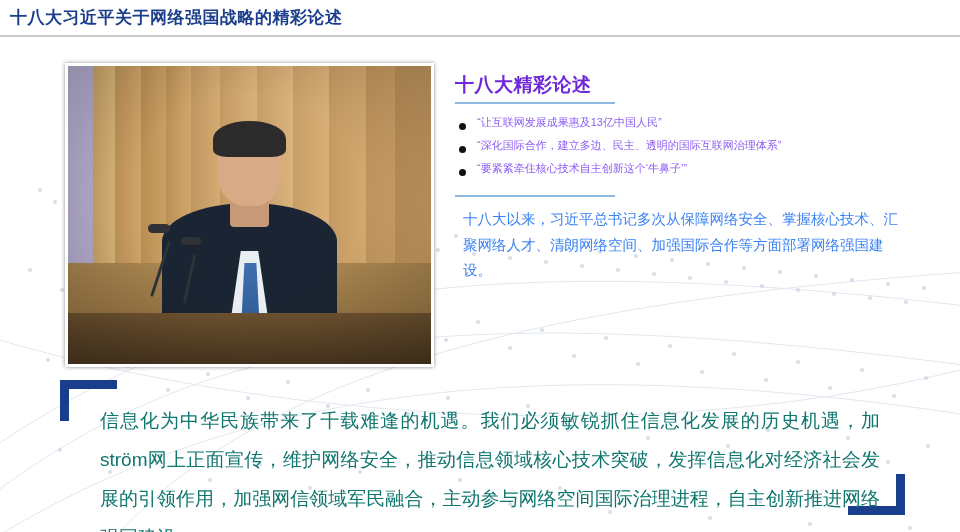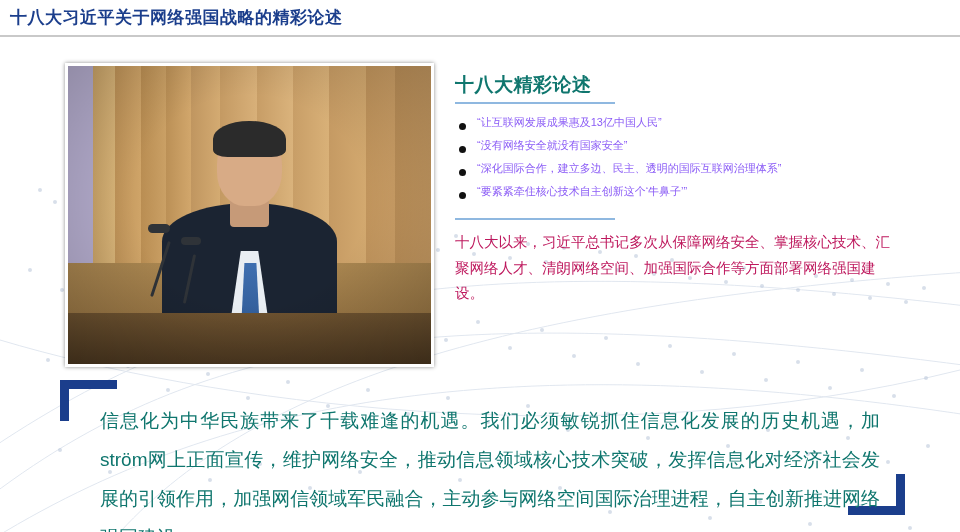--- a/index.html
+++ b/index.html
@@ -186,21 +186,21 @@
   .right-col {
     position: absolute;
     left: 455px;
     top: 72px;
     width: 495px;
     z-index: 5;
   }
   .section-head {
     font-size: 19px;
     font-weight: bold;
-    color: #0f766e;
+    color: #6d28d9;
     margin: 0 0 4px 0;
     letter-spacing: 0.5px;
   }
   .head-underline {
     width: 160px;
     height: 2px;
     background: #8fb8e0;
     margin-bottom: 10px;
   }
   .bullets {
@@ -222,23 +222,23 @@
     position: absolute;
     left: 4px;
     top: 9px;
     width: 7px;
     height: 7px;
     border-radius: 50%;
     background: #111111;
   }
   .para {
     font-size: 14.5px;
-    color: #be185d;
+    color: #3b82f6;
     line-height: 1.75;
-    margin: 0;
+    margin: 8px;
     width: 440px;
   }
 
   
   .callout {
     position: absolute;
     left: 60px;
     top: 380px;
     width: 845px;
     height: 135px;
@@ -442,21 +442,20 @@
   </div>
 </div>
 
 <div class="right-col">
 
   <h2 class="section-head">十八大精彩论述</h2>
   <div class="head-underline"></div>
 
   <ul class="bullets">
     <li>“让互联网发展成果惠及13亿中国人民”</li>
-    <li>“没有网络安全就没有国家安全”</li>
     <li>“深化国际合作，建立多边、民主、透明的国际互联网治理体系”</li>
     <li>“要紧紧牵住核心技术自主创新这个‘牛鼻子’”</li>
   </ul>
 
   <div class="head-underline"></div>
 
   <p class="para">十八大以来，习近平总书记多次从保障网络安全、掌握核心技术、汇聚网络人才、清朗网络空间、加强国际合作等方面部署网络强国建设。</p>
 </div>
 
 <div class="callout">

